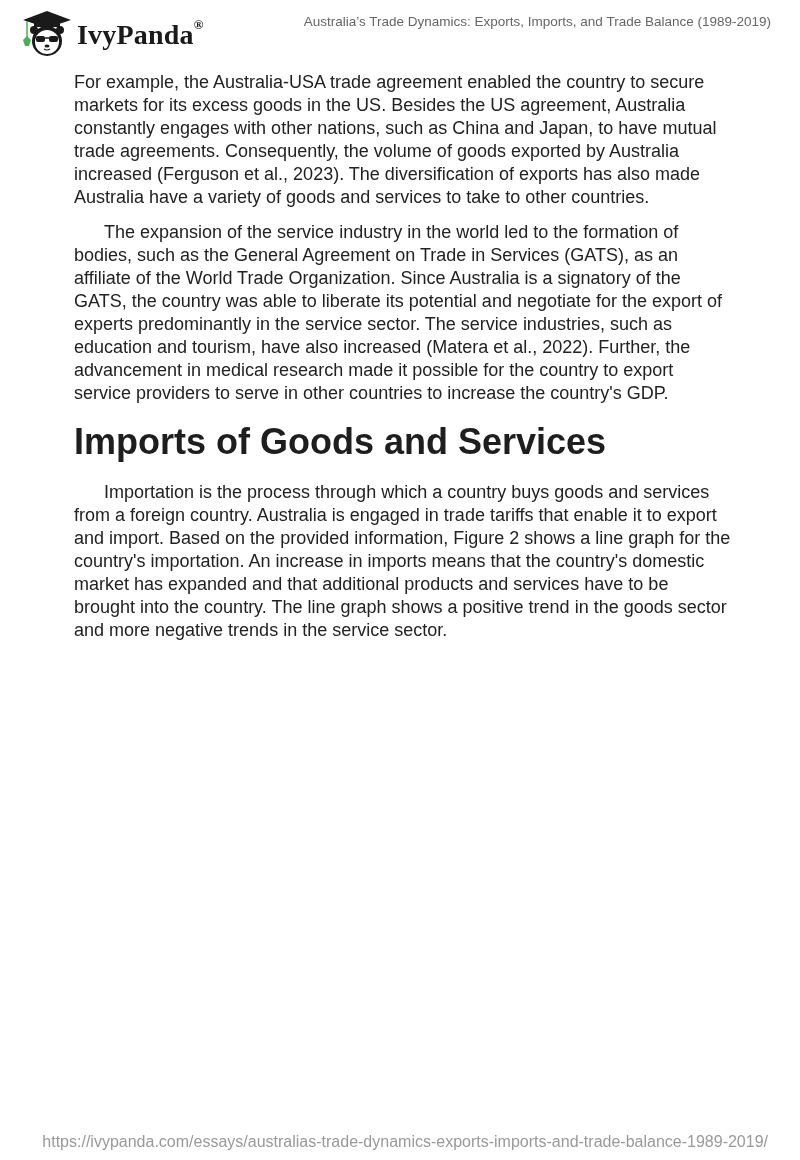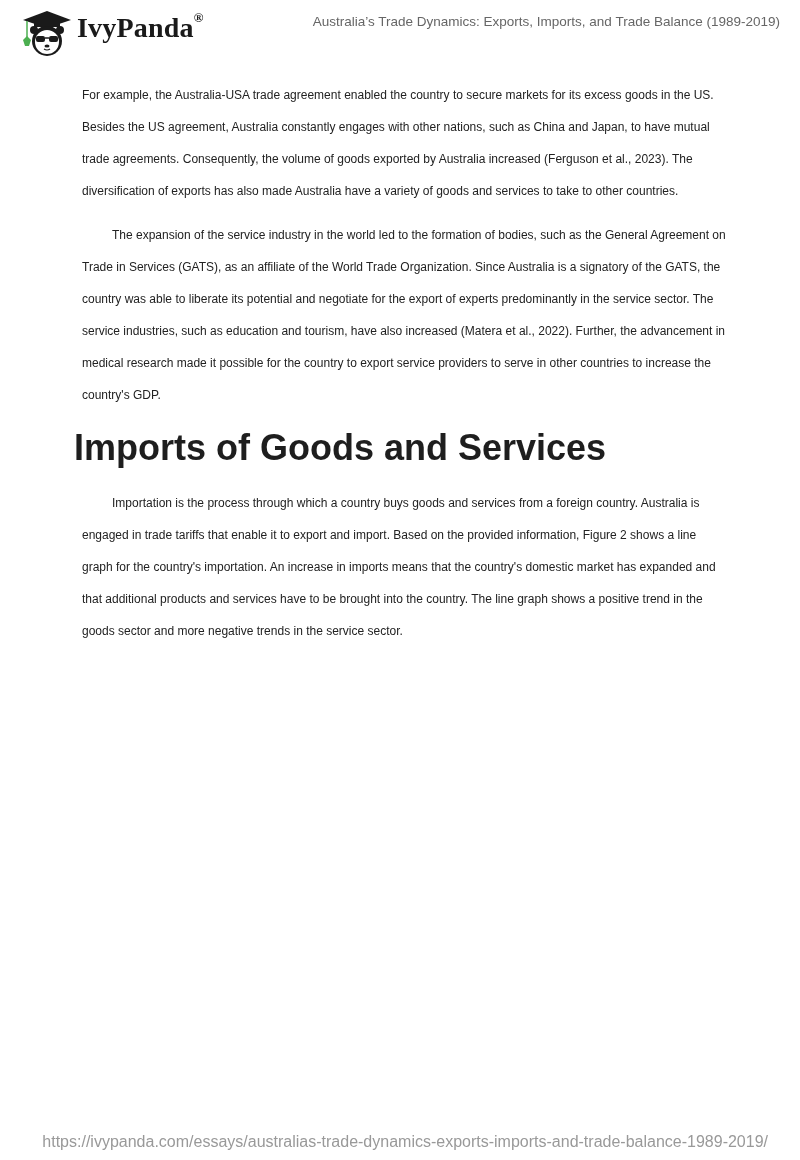--- a/index.html
+++ b/index.html
@@ -1,25 +1,25 @@
 <!DOCTYPE html>
 <html><head>
 <meta charset="utf-8">
 <style>
   html, body { margin: 0; padding: 0; background: #ffffff; }
   body { width: 800px; height: 1160px; position: relative; overflow: hidden;
          font-family: "Liberation Sans", sans-serif; color: #222; }
   .header { position: absolute; left: 0; top: 0; width: 800px; height: 60px; }
-  .logo { position: absolute; left: 17px; top: 8px; display: flex; }
+  .logo { position: absolute; left: 17px; top: 8px; display: flex; align-items: center; }
   .logo svg { width: 56px; height: 50px; }
   .logo-text { font-family: "Liberation Serif", serif; font-weight: bold; font-size: 28px; color: #1a1a1a; margin-left: 4px; margin-top: 4px; letter-spacing: 0.2px; }
   .logo-text sup { font-size: 13px; vertical-align: top; position: relative; top: -2px; }
-  .doc-title { position: absolute; right: 20px; top: 14px; font-size: 13.5px; color: #666; white-space: nowrap; }
+  .doc-title { position: absolute; right: 29px; top: 14px; font-size: 13.5px; color: #666; white-space: nowrap; }
   .content { position: absolute; left: 74px; top: 71px; width: 660px; }
-  .content p { margin: 8px; font-size: 12px; line-height: 32px; color: #222; }
+  .content p { margin: 0; font-size: 18px; line-height: 23px; color: #222; }
   .content p.indent { text-indent: 30px; }
   .p1 { }
   .p2 { margin-top: 12px !important; }
   h2 { font-size: 36px; font-weight: bold; margin: 20px 0 22px 0; color: #1e1e1e; line-height: 34px; }
   .footer-url { position: absolute; right: 32px; top: 1133px; font-size: 16px; color: #999; white-space: nowrap; }
 </style>
 </head>
 <body>
 
 <div class="header">

